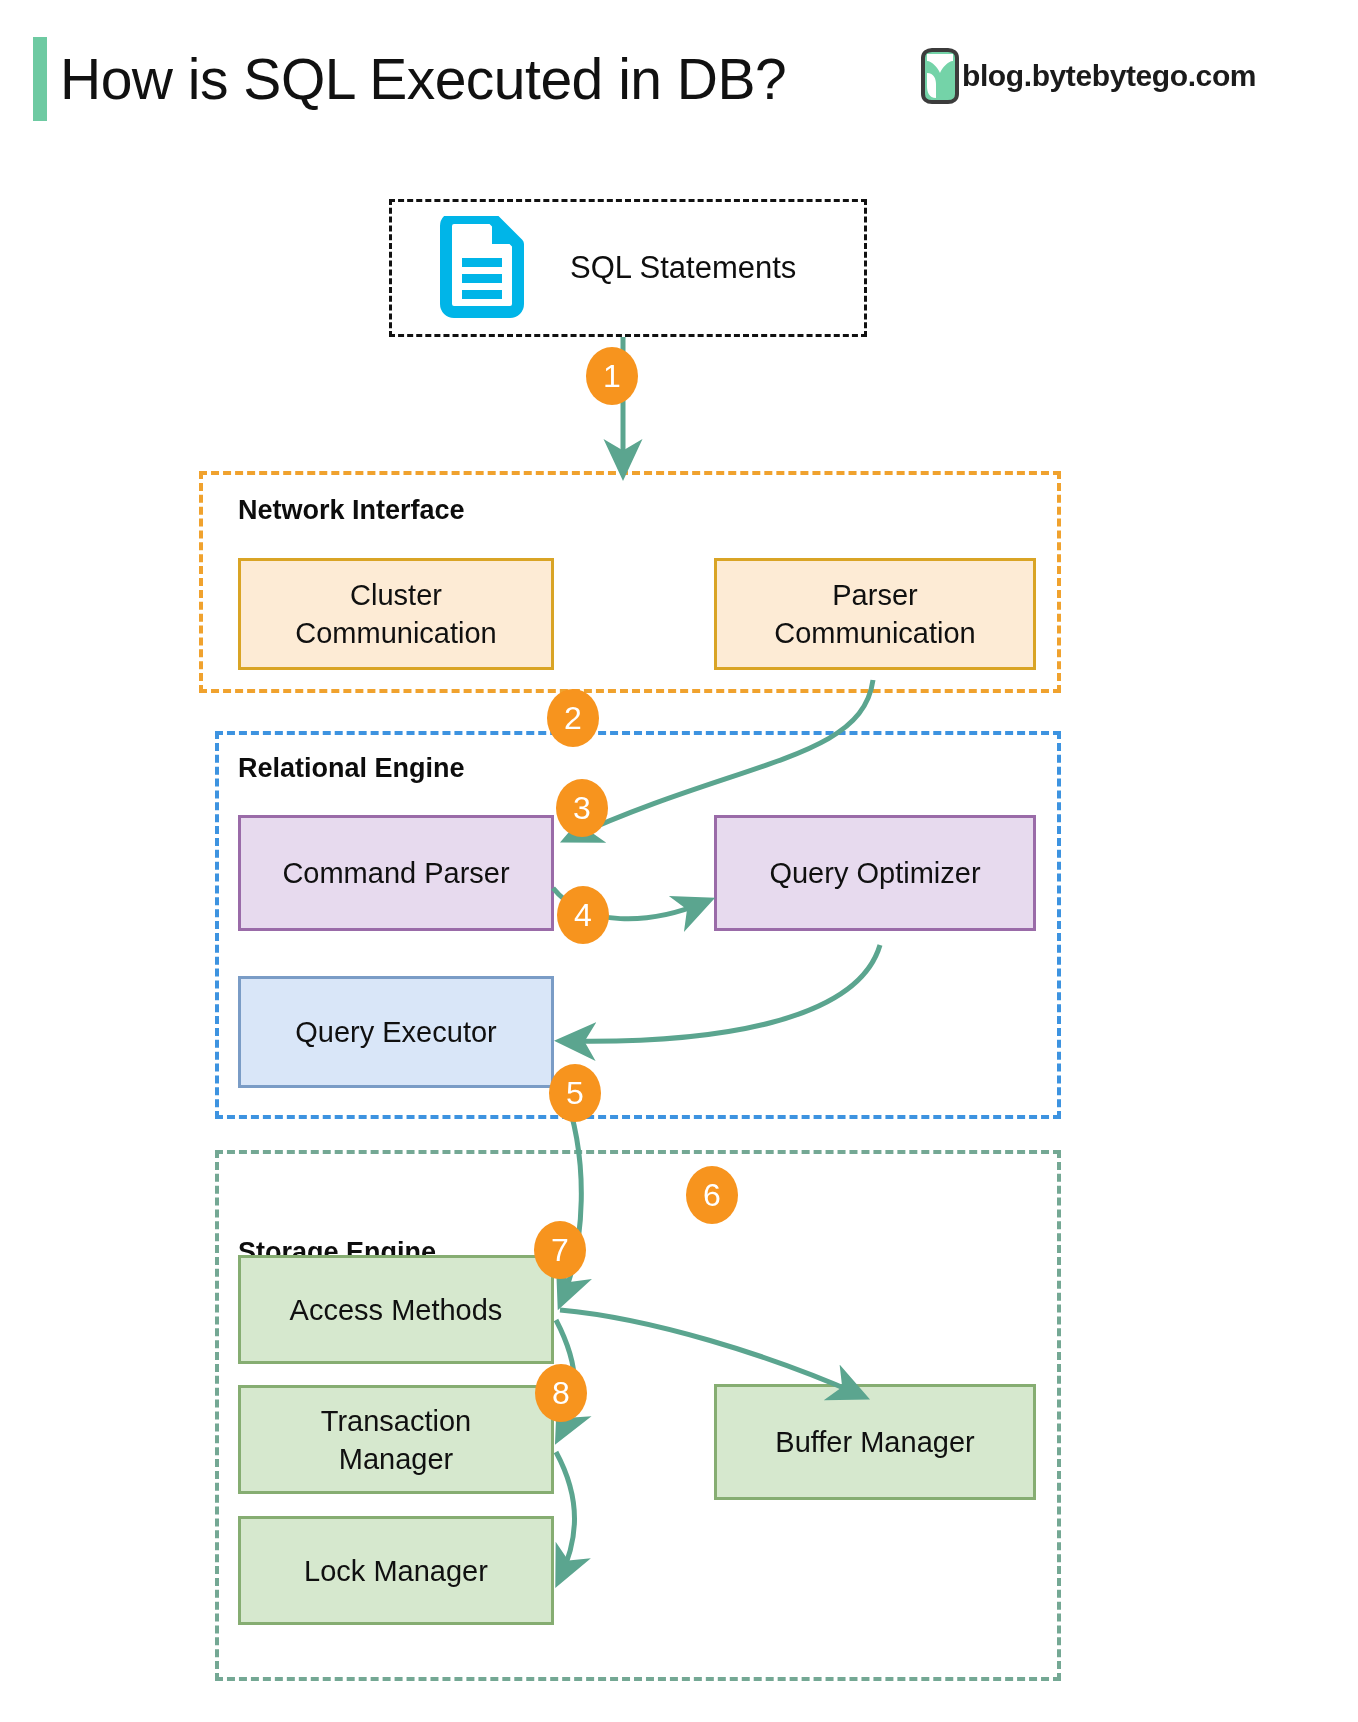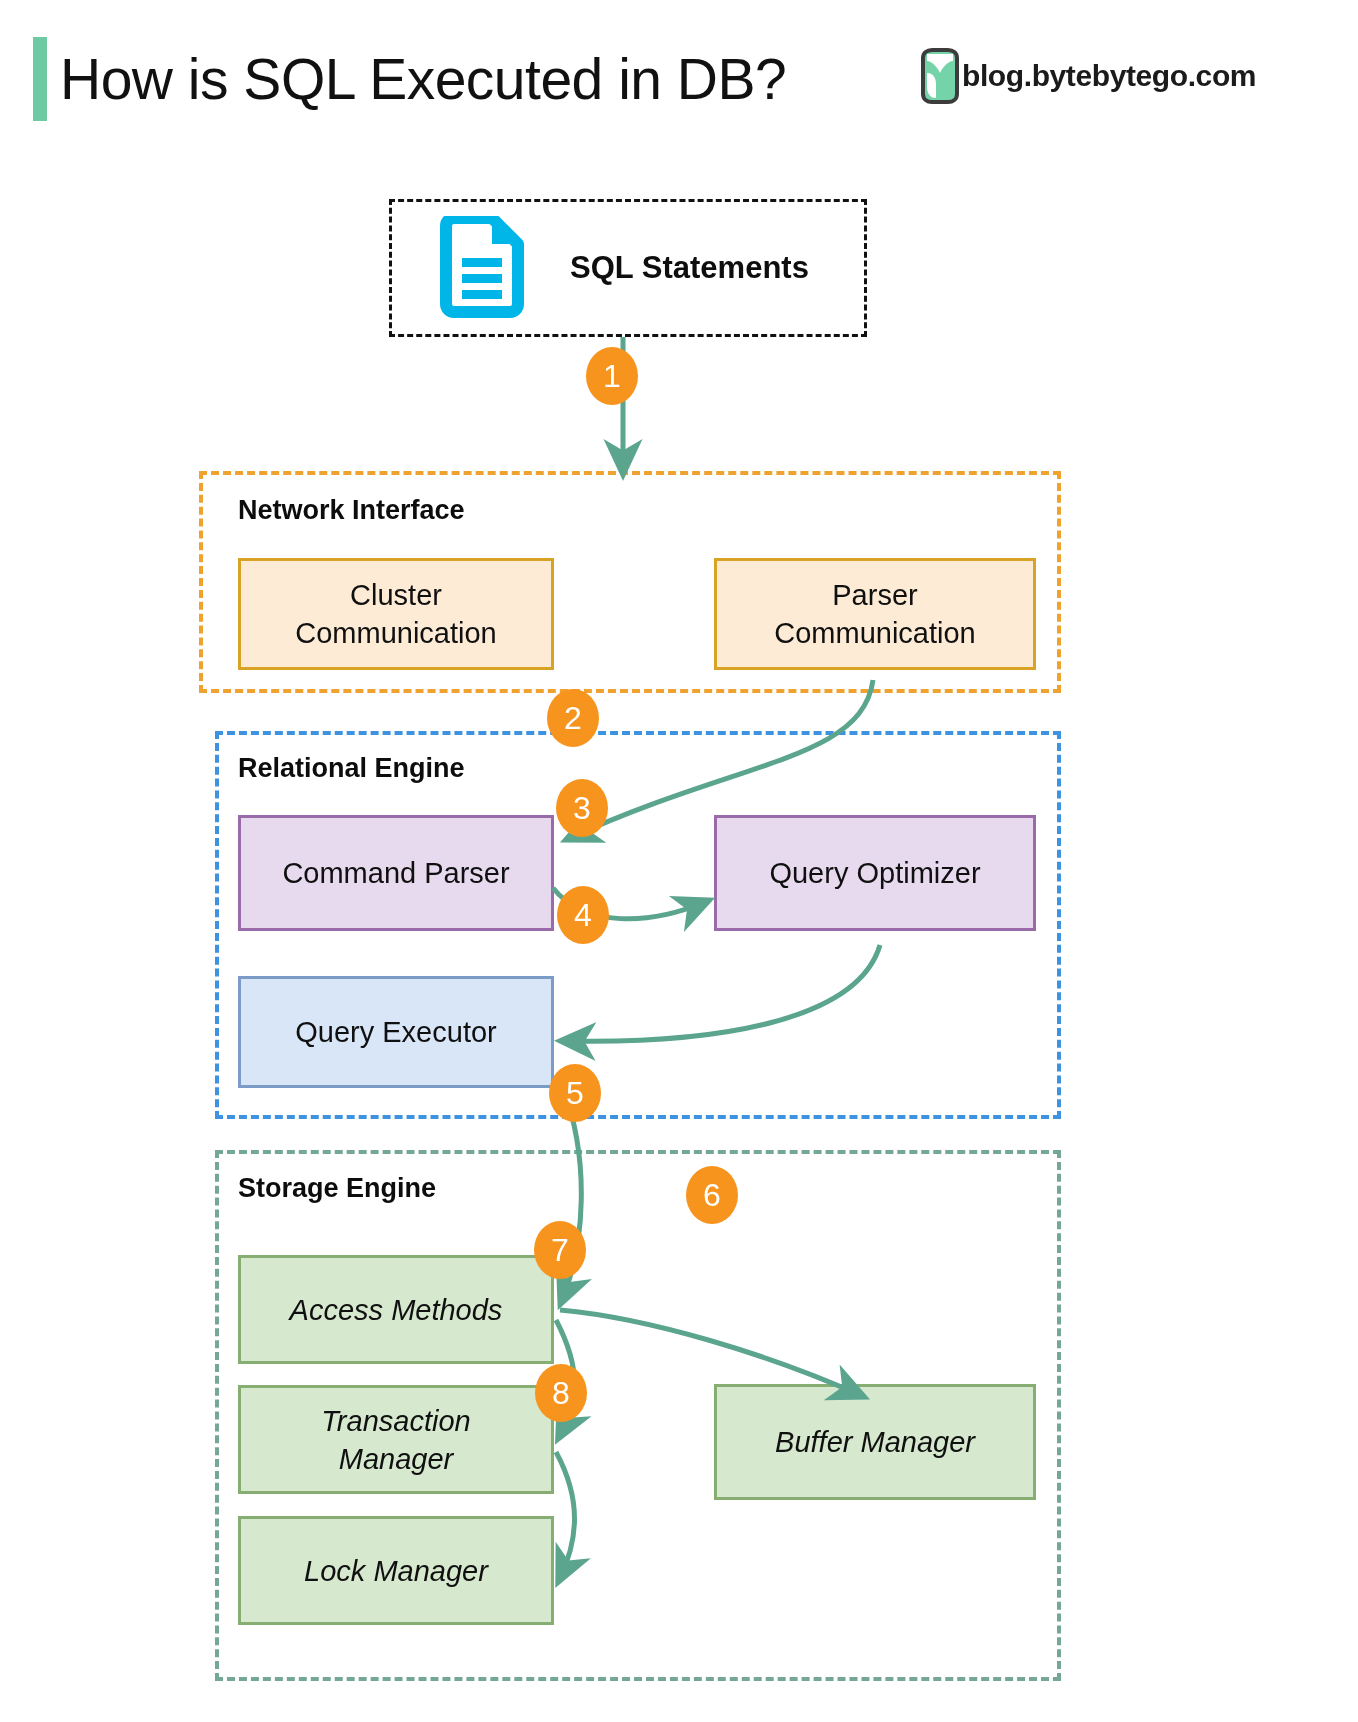--- a/index.html
+++ b/index.html
@@ -82,31 +82,30 @@
     justify-content: center;
     text-align: center;
     font-size: 29px;
     line-height: 38px;
     color: #101010;
   }
 
   .node.orange { background: #fdebd5; border: 3px solid #d9a425; }
   .node.purple { background: #e7daee; border: 3px solid #9a6ba8; }
   .node.blue   { background: #d9e6f8; border: 3px solid #7a9cc6; }
-  .node.green  { background: #d6e8ce; border: 3px solid #86ad72; font-style: italic; }
+  .node.green  { background: #d6e8ce; border: 3px solid #86ad72; }
 
   .source-box {
     position: absolute;
     box-sizing: border-box;
     border: 3px dashed #111111;
     display: flex;
     align-items: center;
     gap: 44px;
     padding-left: 42px;
-    font-weight: bold;
   }
   .source-box .label {
     font-size: 31px;
     color: #0e0e0e;
     white-space: nowrap;
   }
 
   
   .badge {
     position: absolute;
@@ -210,21 +209,21 @@
 
   <div class="node purple" style="left:714px; top:815px; width:322px; height:116px;">
     <span>Query Optimizer</span>
   </div>
 
   <div class="node blue" style="left:238px; top:976px; width:316px; height:112px;">
     <span>Query Executor</span>
   </div>
 
   <div class="group" style="left:215px; top:1150px; width:846px; height:531px; border:4px dashed #74a894;"></div>
-  <div class="group-title" style="left:238px; top:1173px;text-align:right;">Storage Engine</div>
+  <div class="group-title" style="left:238px; top:1237px;text-align:right;">Storage Engine</div>
 
   <div class="node green" style="left:238px; top:1255px; width:316px; height:109px;">
     <span>Access Methods</span>
   </div>
 
   <div class="node green" style="left:238px; top:1385px; width:316px; height:109px; flex-direction:column;">
     <span>Transaction</span>
     <span>Manager</span>
   </div>
 

